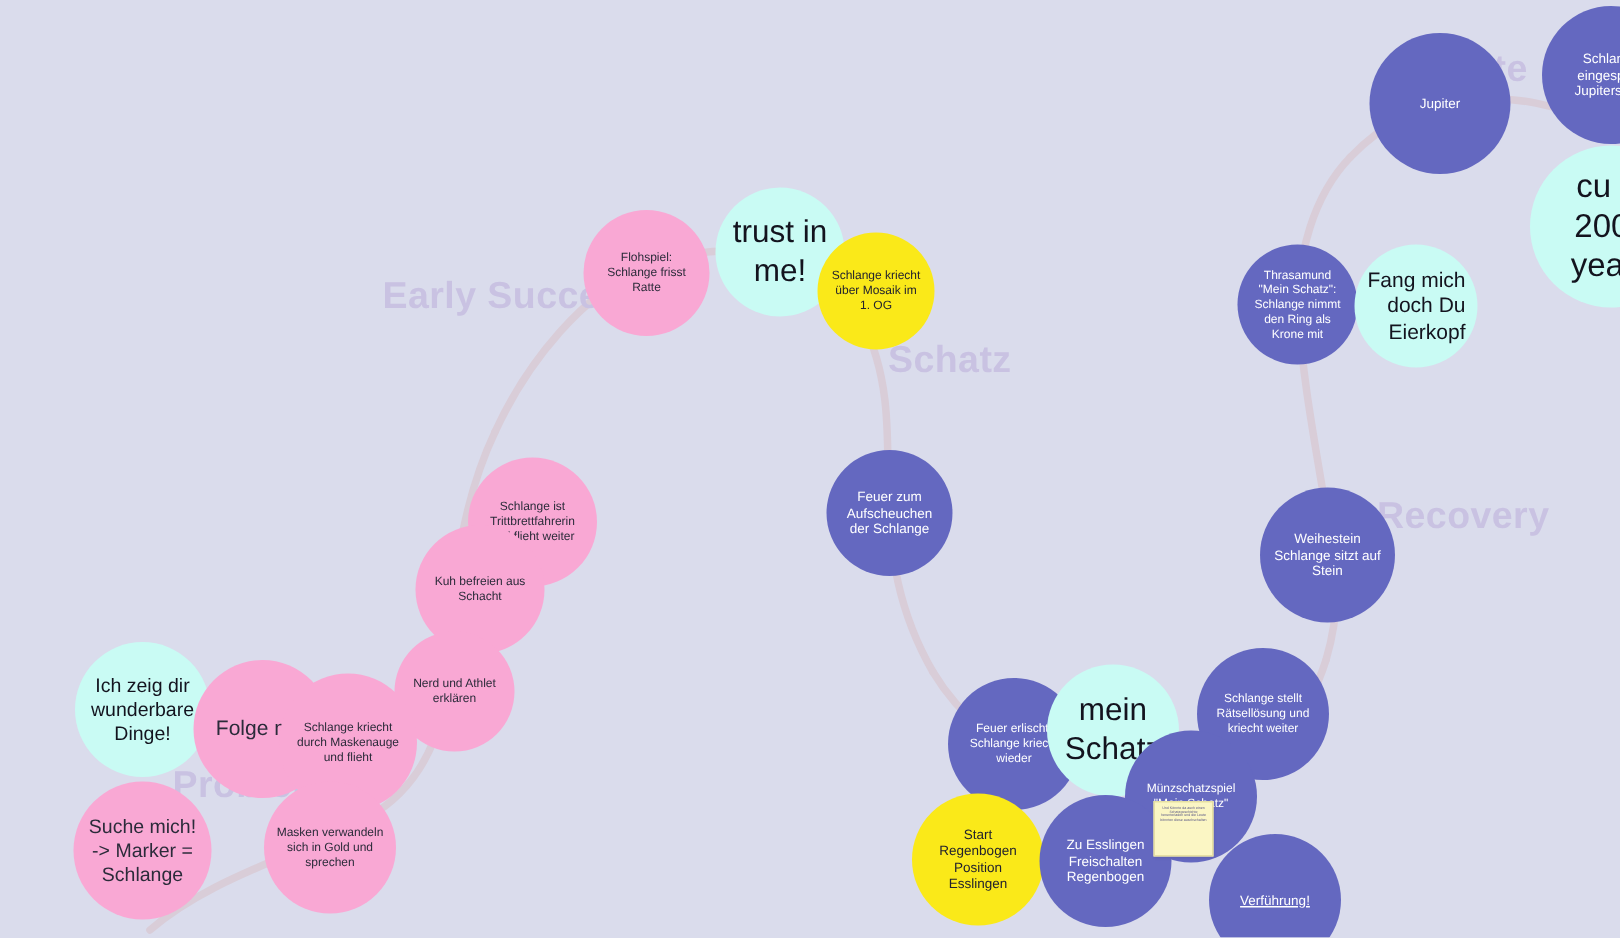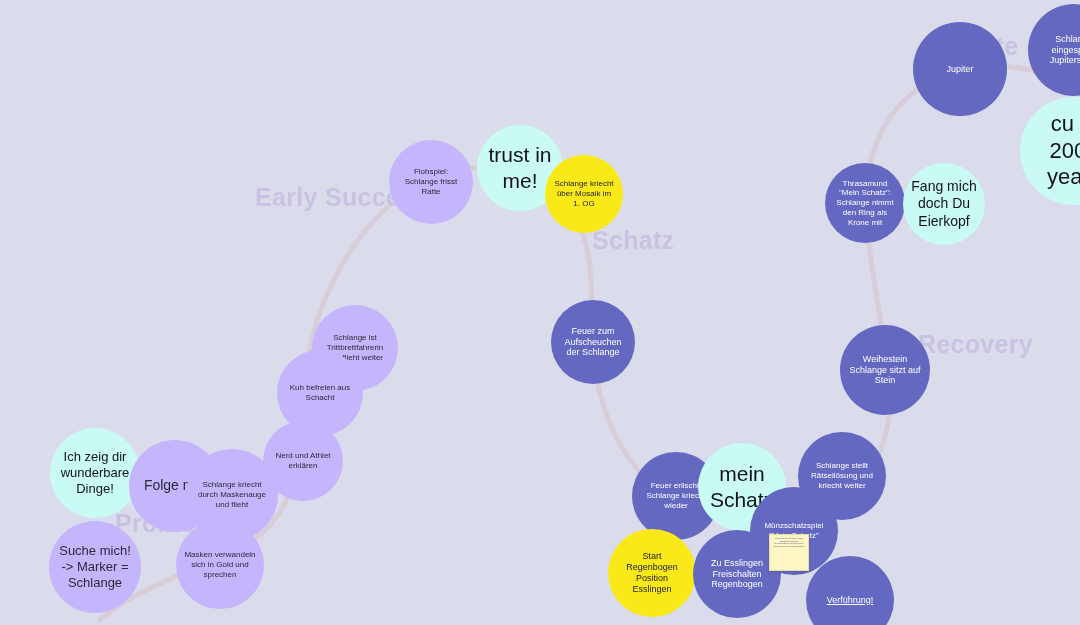--- a/index.html
+++ b/index.html
@@ -42,21 +42,21 @@
     justify-content: center;
     text-align: center;
     box-sizing: border-box;
     line-height: 1.22;
   }
   .bubble > span {
     display: block;
     padding: 0 8px;
     white-space: pre-line;
   }
-  .b-pink  { background: #c4b5fd; color: #2b2b3a; }
+  .b-pink  { background: #f9a8d4; color: #2b2b3a; }
   .b-blue  { background: #6468c0; color: #ffffff; }
   .b-mint  { background: #c9fbf4; color: #13131e; }
   .b-yellow{ background: #fae919; color: #22222e; }
   .note {
     position: absolute;
     background: #fbf6c4;
     border: 1px solid #e6dfa2;
     box-sizing: border-box;
     color: #5c5a86;
     overflow: hidden;
@@ -106,21 +106,21 @@
         <span>Schlange
 eingesperrt
 Jupitersäule</span>
       </div>
       <div class="bubble b-mint" style="left: 1020px; top: 97px; width: 108px; height: 108px; font-size: 22px;">
         <span>cu in 2000 years</span>
       </div>
       <div class="bubble b-blue" style="left: 825px; top: 163px; width: 80px; height: 80px; font-size: 8px;">
         <span>Thrasamund "Mein Schatz": Schlange nimmt den Ring als Krone mit</span>
       </div>
-      <div class="bubble b-mint" style="left: 903px; top: 163px; width: 82px; height: 82px; font-size: 14px;">
+      <div class="bubble b-mint" style="left: 903px; top: 163px; width: 82px; height: 82px; font-size: 14px; text-align: right;">
         <span>Fang mich doch Du Eierkopf</span>
       </div>
       <div class="bubble b-pink" style="left: 389px; top: 140px; width: 84px; height: 84px; font-size: 8px;">
         <span>Flohspiel: Schlange frisst Ratte</span>
       </div>
       <div class="bubble b-mint" style="left: 477px; top: 125px; width: 86px; height: 86px; font-size: 21px;">
         <span>trust in me!</span>
       </div>
       <div class="bubble b-yellow" style="left: 545px; top: 155px; width: 78px; height: 78px; font-size: 8px;">
         <span>Schlange kriecht über Mosaik im 1. OG</span>

